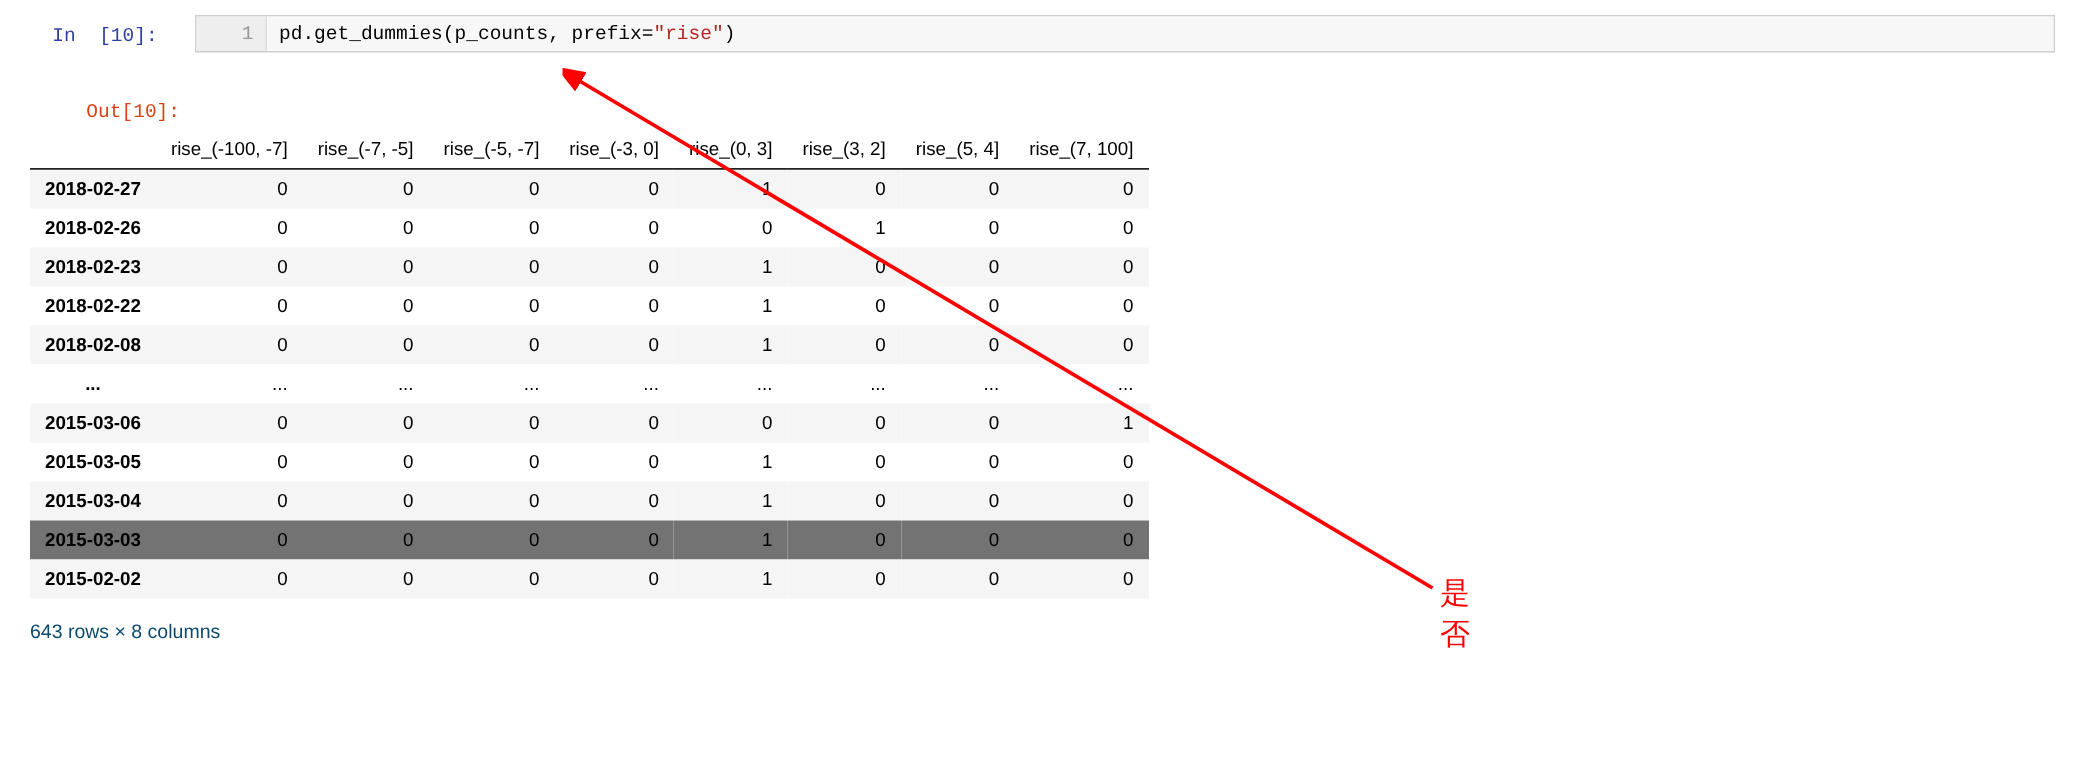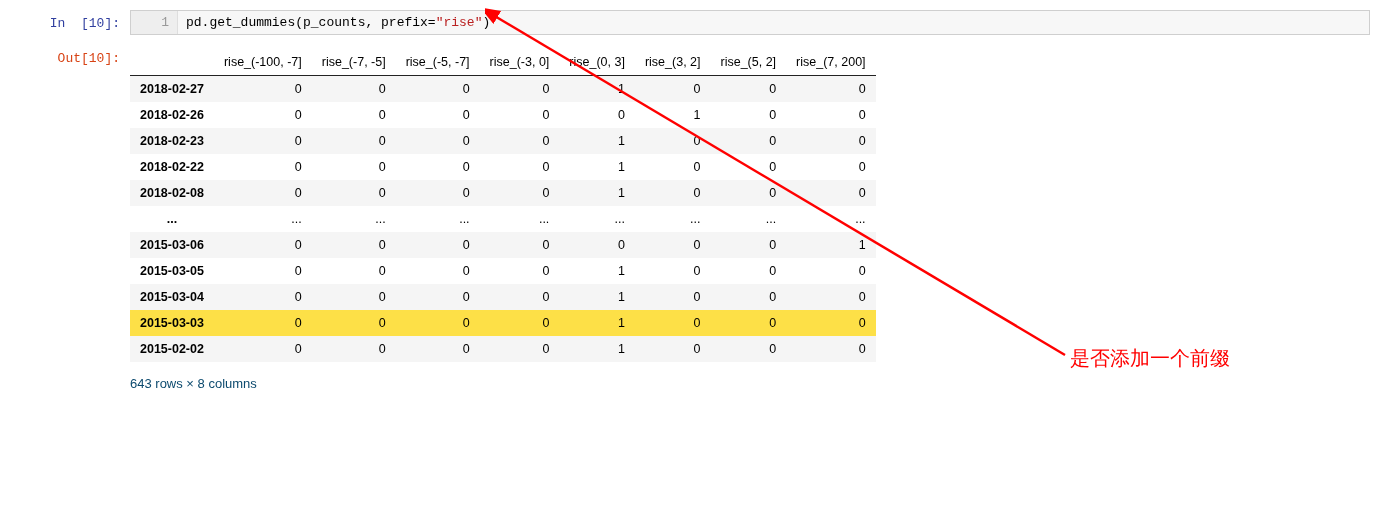--- a/index.html
+++ b/index.html
@@ -16,21 +16,21 @@
   }
   .prompt {
     width: 100px;
     text-align: right;
     padding: 6px 10px 0 0;
     font-family: Menlo, Consolas, "Courier New", monospace;
     font-size: 13px;
     white-space: pre;
     flex-shrink: 0;
   }
-  .in-prompt { color: #303F9F; }
+  .in-prompt { color: #303F9F; text-align: center; }
   .out-prompt { color: #D84315; }
   .code-area {
     flex: 1;
     border: 1px solid #cfcfcf;
     background: #f7f7f7;
     display: flex;
     align-items: stretch;
   }
   .gutter {
     width: 38px;
@@ -104,35 +104,35 @@
 <body>
 
 <div class="cell">
   <div class="prompt in-prompt">In  [10]:</div>
   <div class="code-area">
     <div class="gutter">1</div>
     <div class="code"><span>pd.get_dummies(p_counts, prefix=</span><span class="py-str">"rise"</span><span>)</span></div>
   </div>
 </div>
 
-<div class="cell" style="margin-top:10px;">
+<div class="cell" style="margin-top:26px;flex-direction:column;">
   <div class="prompt out-prompt">Out[10]:</div>
   <div class="out-area">
     <table class="dataframe">
       <thead>
         <tr id="header-row">
             <th></th>
             <th>rise_(-100, -7]</th>
             <th>rise_(-7, -5]</th>
             <th>rise_(-5, -7]</th>
             <th>rise_(-3, 0]</th>
             <th>rise_(0, 3]</th>
             <th>rise_(3, 2]</th>
-            <th>rise_(5, 2]</th>
-            <th>rise_(7, 200]</th>
+            <th>rise_(5, 4]</th>
+            <th>rise_(7, 100]</th>
           </tr>
       </thead>
       <tbody id="table-body">
           <tr>
             <th>2018-02-27</th>
             <td>0</td>
             <td>0</td>
             <td>0</td>
             <td>0</td>
             <td>1</td>
@@ -221,21 +221,21 @@
             <th>2015-03-04</th>
             <td>0</td>
             <td>0</td>
             <td>0</td>
             <td>0</td>
             <td>1</td>
             <td>0</td>
             <td>0</td>
             <td>0</td>
           </tr>
-          <tr style="background: #fde047;">
+          <tr style="background: #737373;">
             <th>2015-03-03</th>
             <td>0</td>
             <td>0</td>
             <td>0</td>
             <td>0</td>
             <td>1</td>
             <td>0</td>
             <td>0</td>
             <td>0</td>
           </tr>

